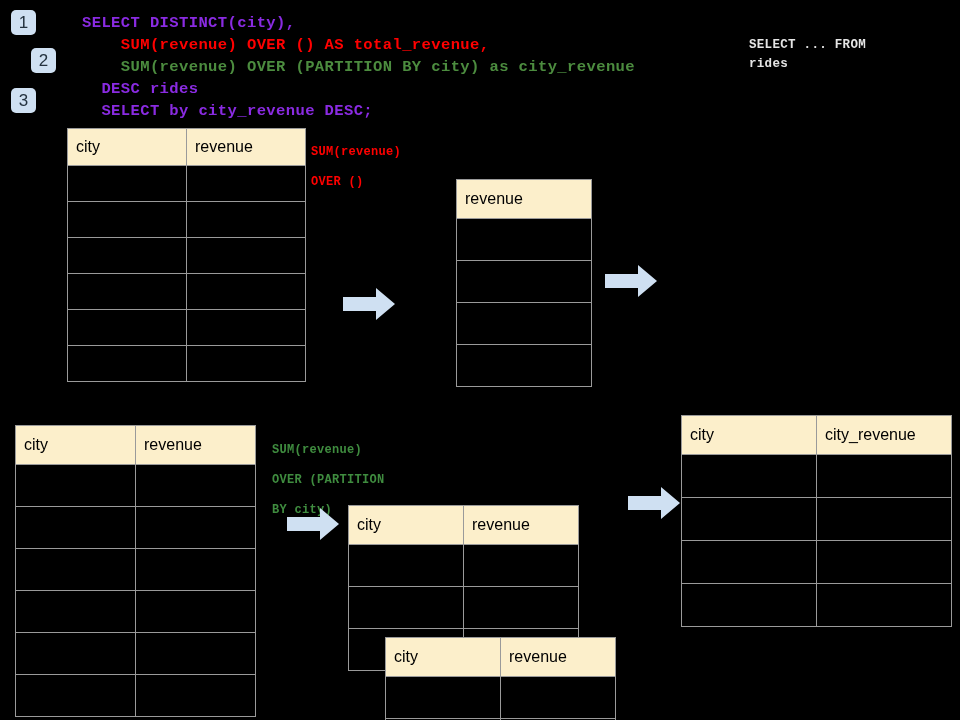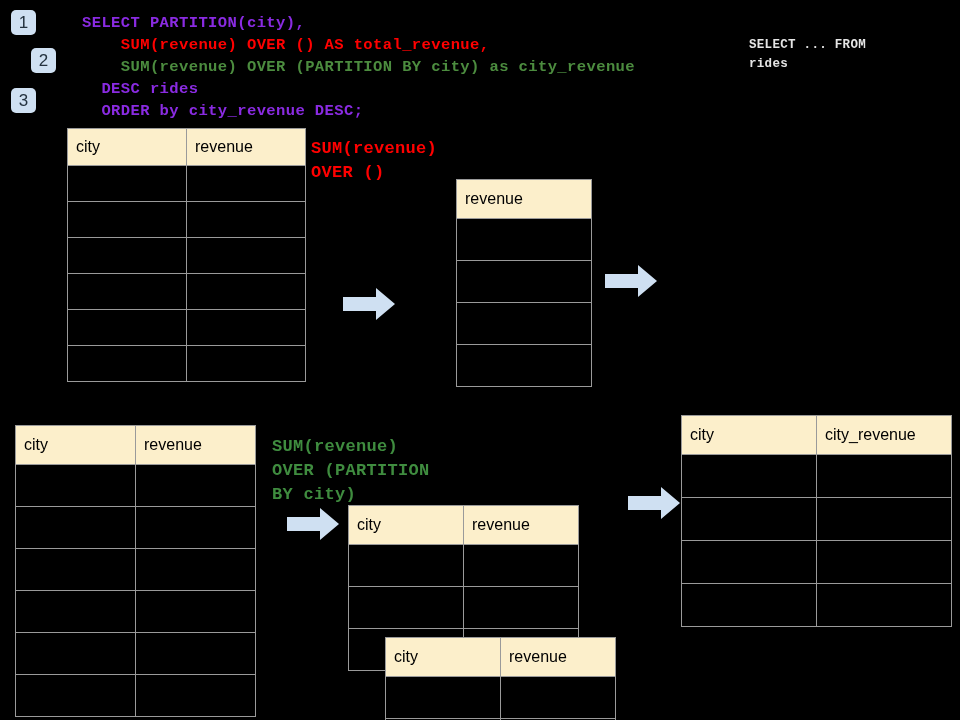--- a/index.html
+++ b/index.html
@@ -40,22 +40,22 @@
     letter-spacing: 0.4px;
   }
   .c-purple { color: #8A2BE2; font-weight: bold; }
   .c-red    { color: #FF0000; font-weight: bold; }
   .c-green  { color: #4C8C3F; font-weight: bold; }
 
   
   .annot {
     position: absolute;
     font-family: "Liberation Mono", monospace;
-    font-size: 17px;
-    line-height: 24px;
+    font-size: 12px;
+    line-height: 30px;
     white-space: pre;
     font-weight: bold;
     letter-spacing: 0.3px;
   }
   .annot.red   { color: #FF0000; }
   .annot.green { color: #3F8C3F; }
   .annot.purple{ color: #e5e5e5; font-size: 12.5px; line-height: 19px; }
 
   
   .tbl {
@@ -87,25 +87,25 @@
 </style>
 </head>
 <body>
 
 <div id="canvas">
 
   <div class="badge" style="left:11px; top:10px;">1</div>
   <div class="badge" style="left:31px; top:48px;">2</div>
   <div class="badge" style="left:11px; top:88px;">3</div>
 
-  <div class="code c-purple" style="left:82px; top:12px;">SELECT PARTITION(city),</div>
+  <div class="code c-purple" style="left:82px; top:12px;">SELECT DISTINCT(city),</div>
   <div class="code c-red" style="left:82px; top:34px;">    SUM(revenue) OVER () AS total_revenue,</div>
   <div class="code c-green" style="left:82px; top:56px;">    SUM(revenue) OVER (PARTITION BY city) as city_revenue</div>
   <div class="code c-purple" style="left:82px; top:78px;">  DESC rides</div>
-  <div class="code c-purple" style="left:82px; top:100px;">  ORDER by city_revenue DESC;</div>
+  <div class="code c-purple" style="left:82px; top:100px;">  SELECT by city_revenue DESC;</div>
 
   <div class="annot purple" style="left:749px; top:36px;">SELECT ... FROM
 rides</div>
 
   <div class="annot red" style="left:311px; top:137px;">SUM(revenue)
 OVER ()</div>
 
   <div class="annot green" style="left:272px; top:435px;">SUM(revenue)
 OVER (PARTITION
 BY city)</div>

